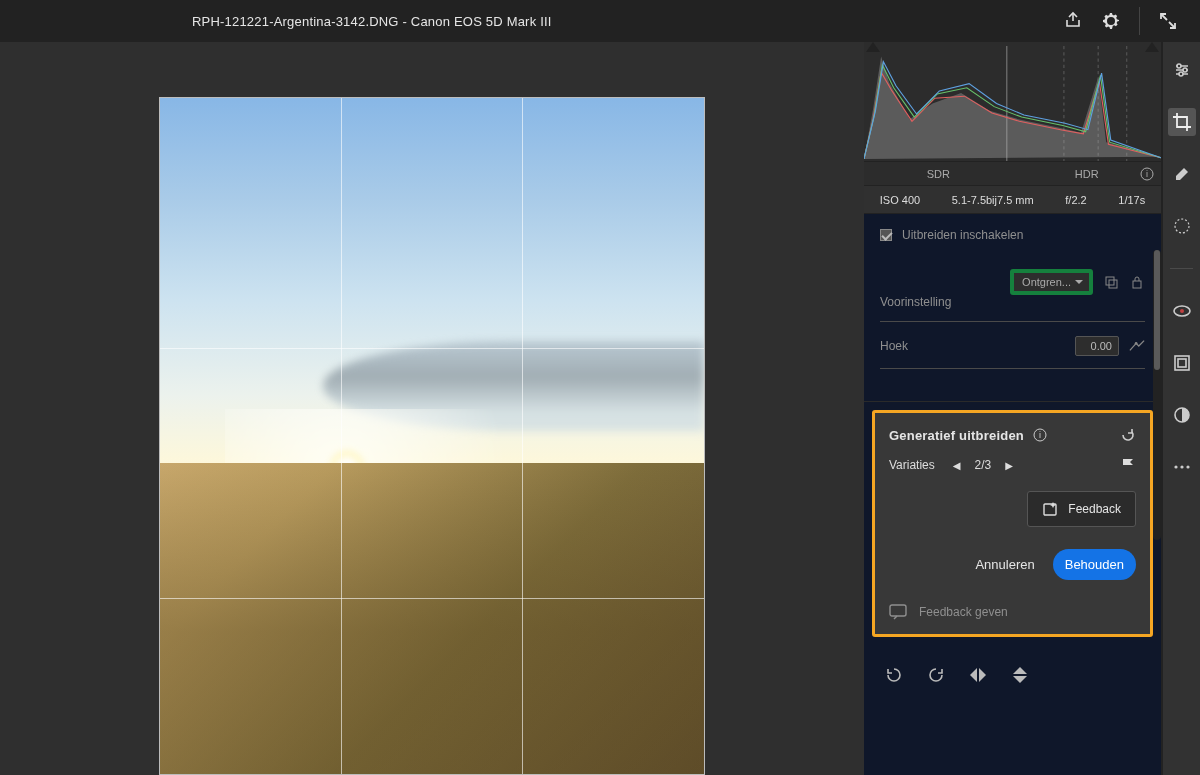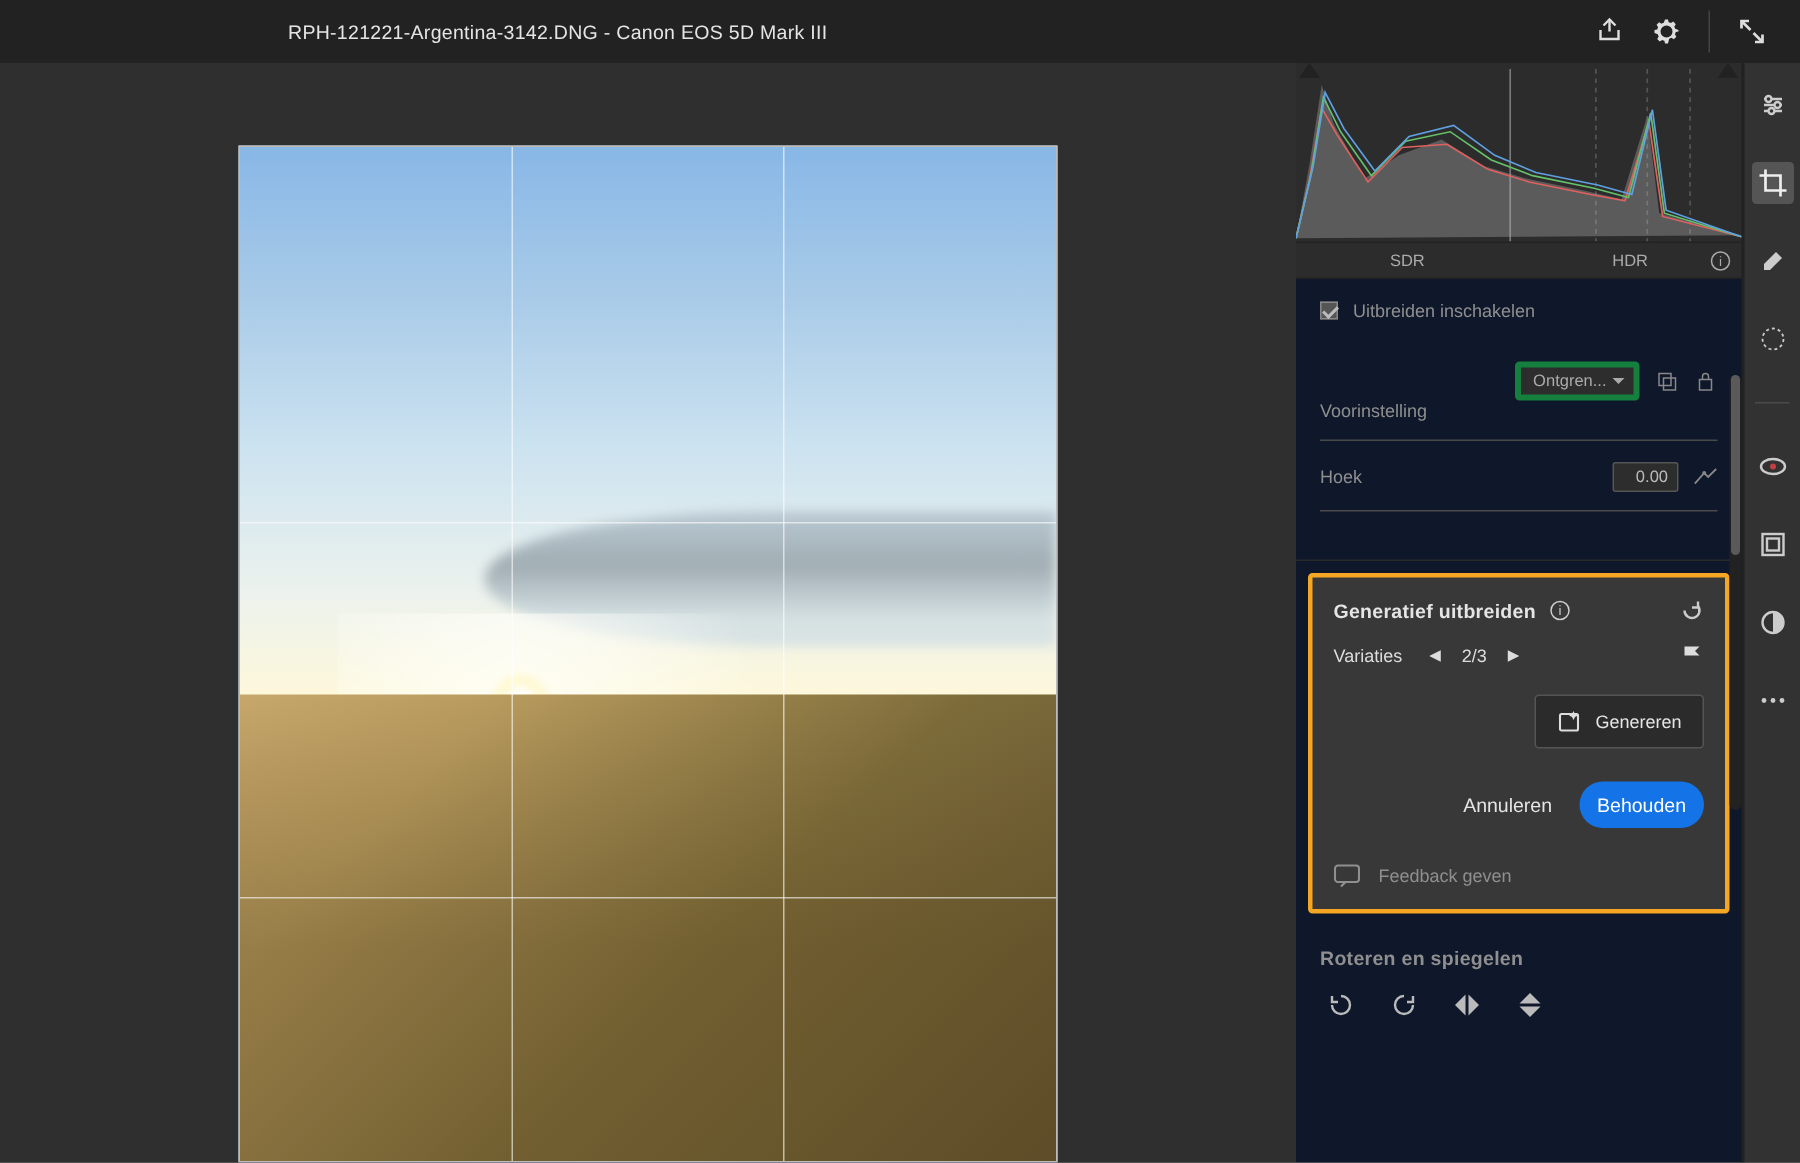--- a/index.html
+++ b/index.html
@@ -161,20 +161,26 @@
     <div class="sdr-hdr">
       <div class="half">SDR</div>
       <div class="half">HDR</div>
       <span class="info mini-ic">
         <svg width="14" height="14" viewBox="0 0 14 14">
             <circle cx="7" cy="7" r="6" fill="none" stroke="#aaa"></circle>
             <text x="7" y="10" text-anchor="middle" font-size="9" fill="#aaa">i</text>
           </svg>
       </span>
     </div>
+    <div class="meta">
+      <span>ISO 400</span>
+      <span>5.1-7.5bij7.5 mm</span>
+      <span>f/2.2</span>
+      <span>1/17s</span>
+    </div>
 
     <div class="panel panel-dim">
       <div class="row">
         <span class="chk on"></span>
         <span>Uitbreiden inschakelen</span>
       </div>
       <div class="row">
         <span style="flex:1;margin-top:41px;">Voorinstelling</span>
         <span class="select">Ontgren...</span>
         <span class="mini-ic">
@@ -233,39 +239,36 @@
           <svg width="16" height="16" viewBox="0 0 16 16" fill="#ddd">
               <path d="M3 1v14M3 2h10l-3 3 3 3H3"></path>
             </svg>
         </span>
       </div>
       <div class="gen-btn">
         <svg width="16" height="16" viewBox="0 0 16 16" fill="none" stroke="#ddd" stroke-width="1.4">
             <rect x="2" y="3" width="12" height="11" rx="1"></rect>
             <path d="M11 1l1 2 2 1-2 1-1 2-1-2-2-1 2-1z" fill="#ddd" stroke="none"></path>
           </svg>
-        <span>Genereren</span>
+        <span>Feedback</span>
       </div>
       <div class="action-row">
         <span class="link-btn">Annuleren</span>
         <span class="primary-btn">Behouden</span>
       </div>
       <div class="feedback">
         <svg width="18" height="16" viewBox="0 0 18 16" fill="none" stroke="#8f8f8f" stroke-width="1.4">
             <rect x="1" y="1" width="16" height="11" rx="2"></rect>
             <path d="M5 15l3-3"></path>
           </svg>
         <span>Feedback geven</span>
       </div>
     </div>
 
     <div class="panel" style="border-bottom:none;">
-      <div class="panel-header" style="margin-bottom:8px;">
-        <span class="panel-title" style="color:#8f8f8f;">Roteren en spiegelen</span>
-      </div>
       <div class="rot-icons">
         <span class="ic">
           <svg width="20" height="20" viewBox="0 0 20 20" fill="none" stroke="#bbb" stroke-width="1.6">
               <path d="M4 10a6 6 0 106-6"></path>
               <path d="M4 4v4h4"></path>
             </svg>
         </span>
         <span class="ic">
           <svg width="20" height="20" viewBox="0 0 20 20" fill="none" stroke="#bbb" stroke-width="1.6">
               <path d="M16 10a6 6 0 11-6-6"></path>

